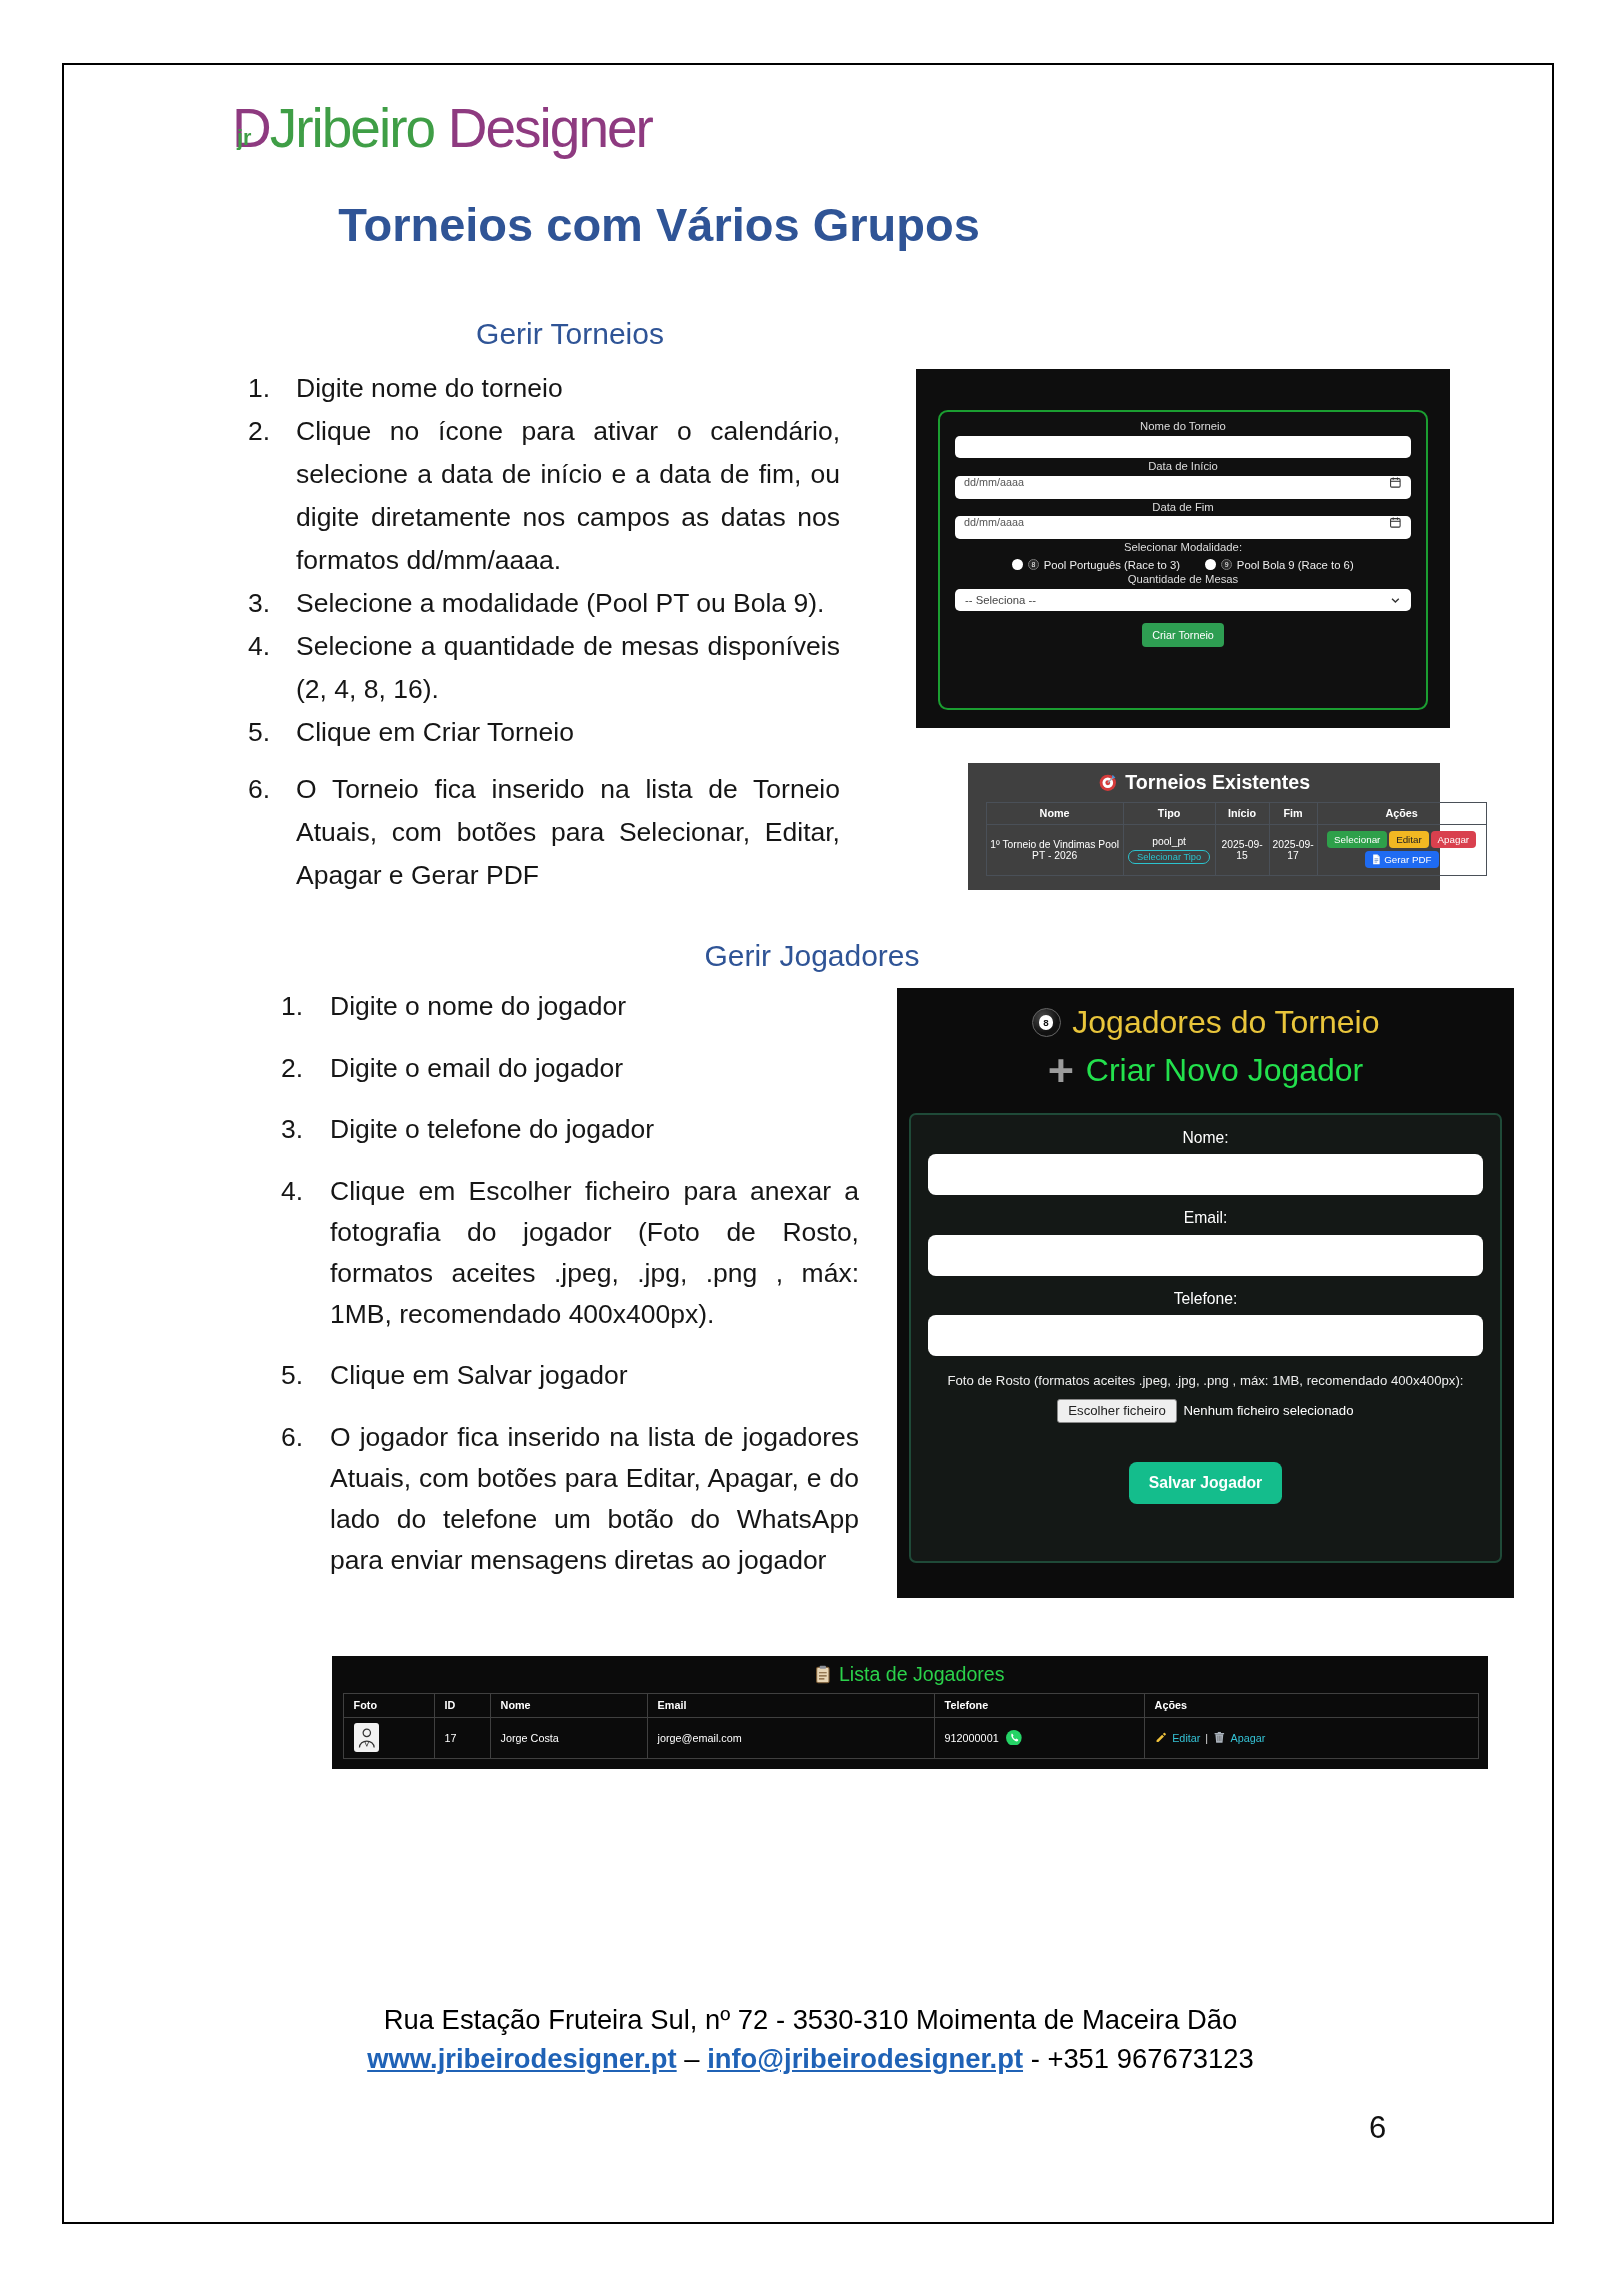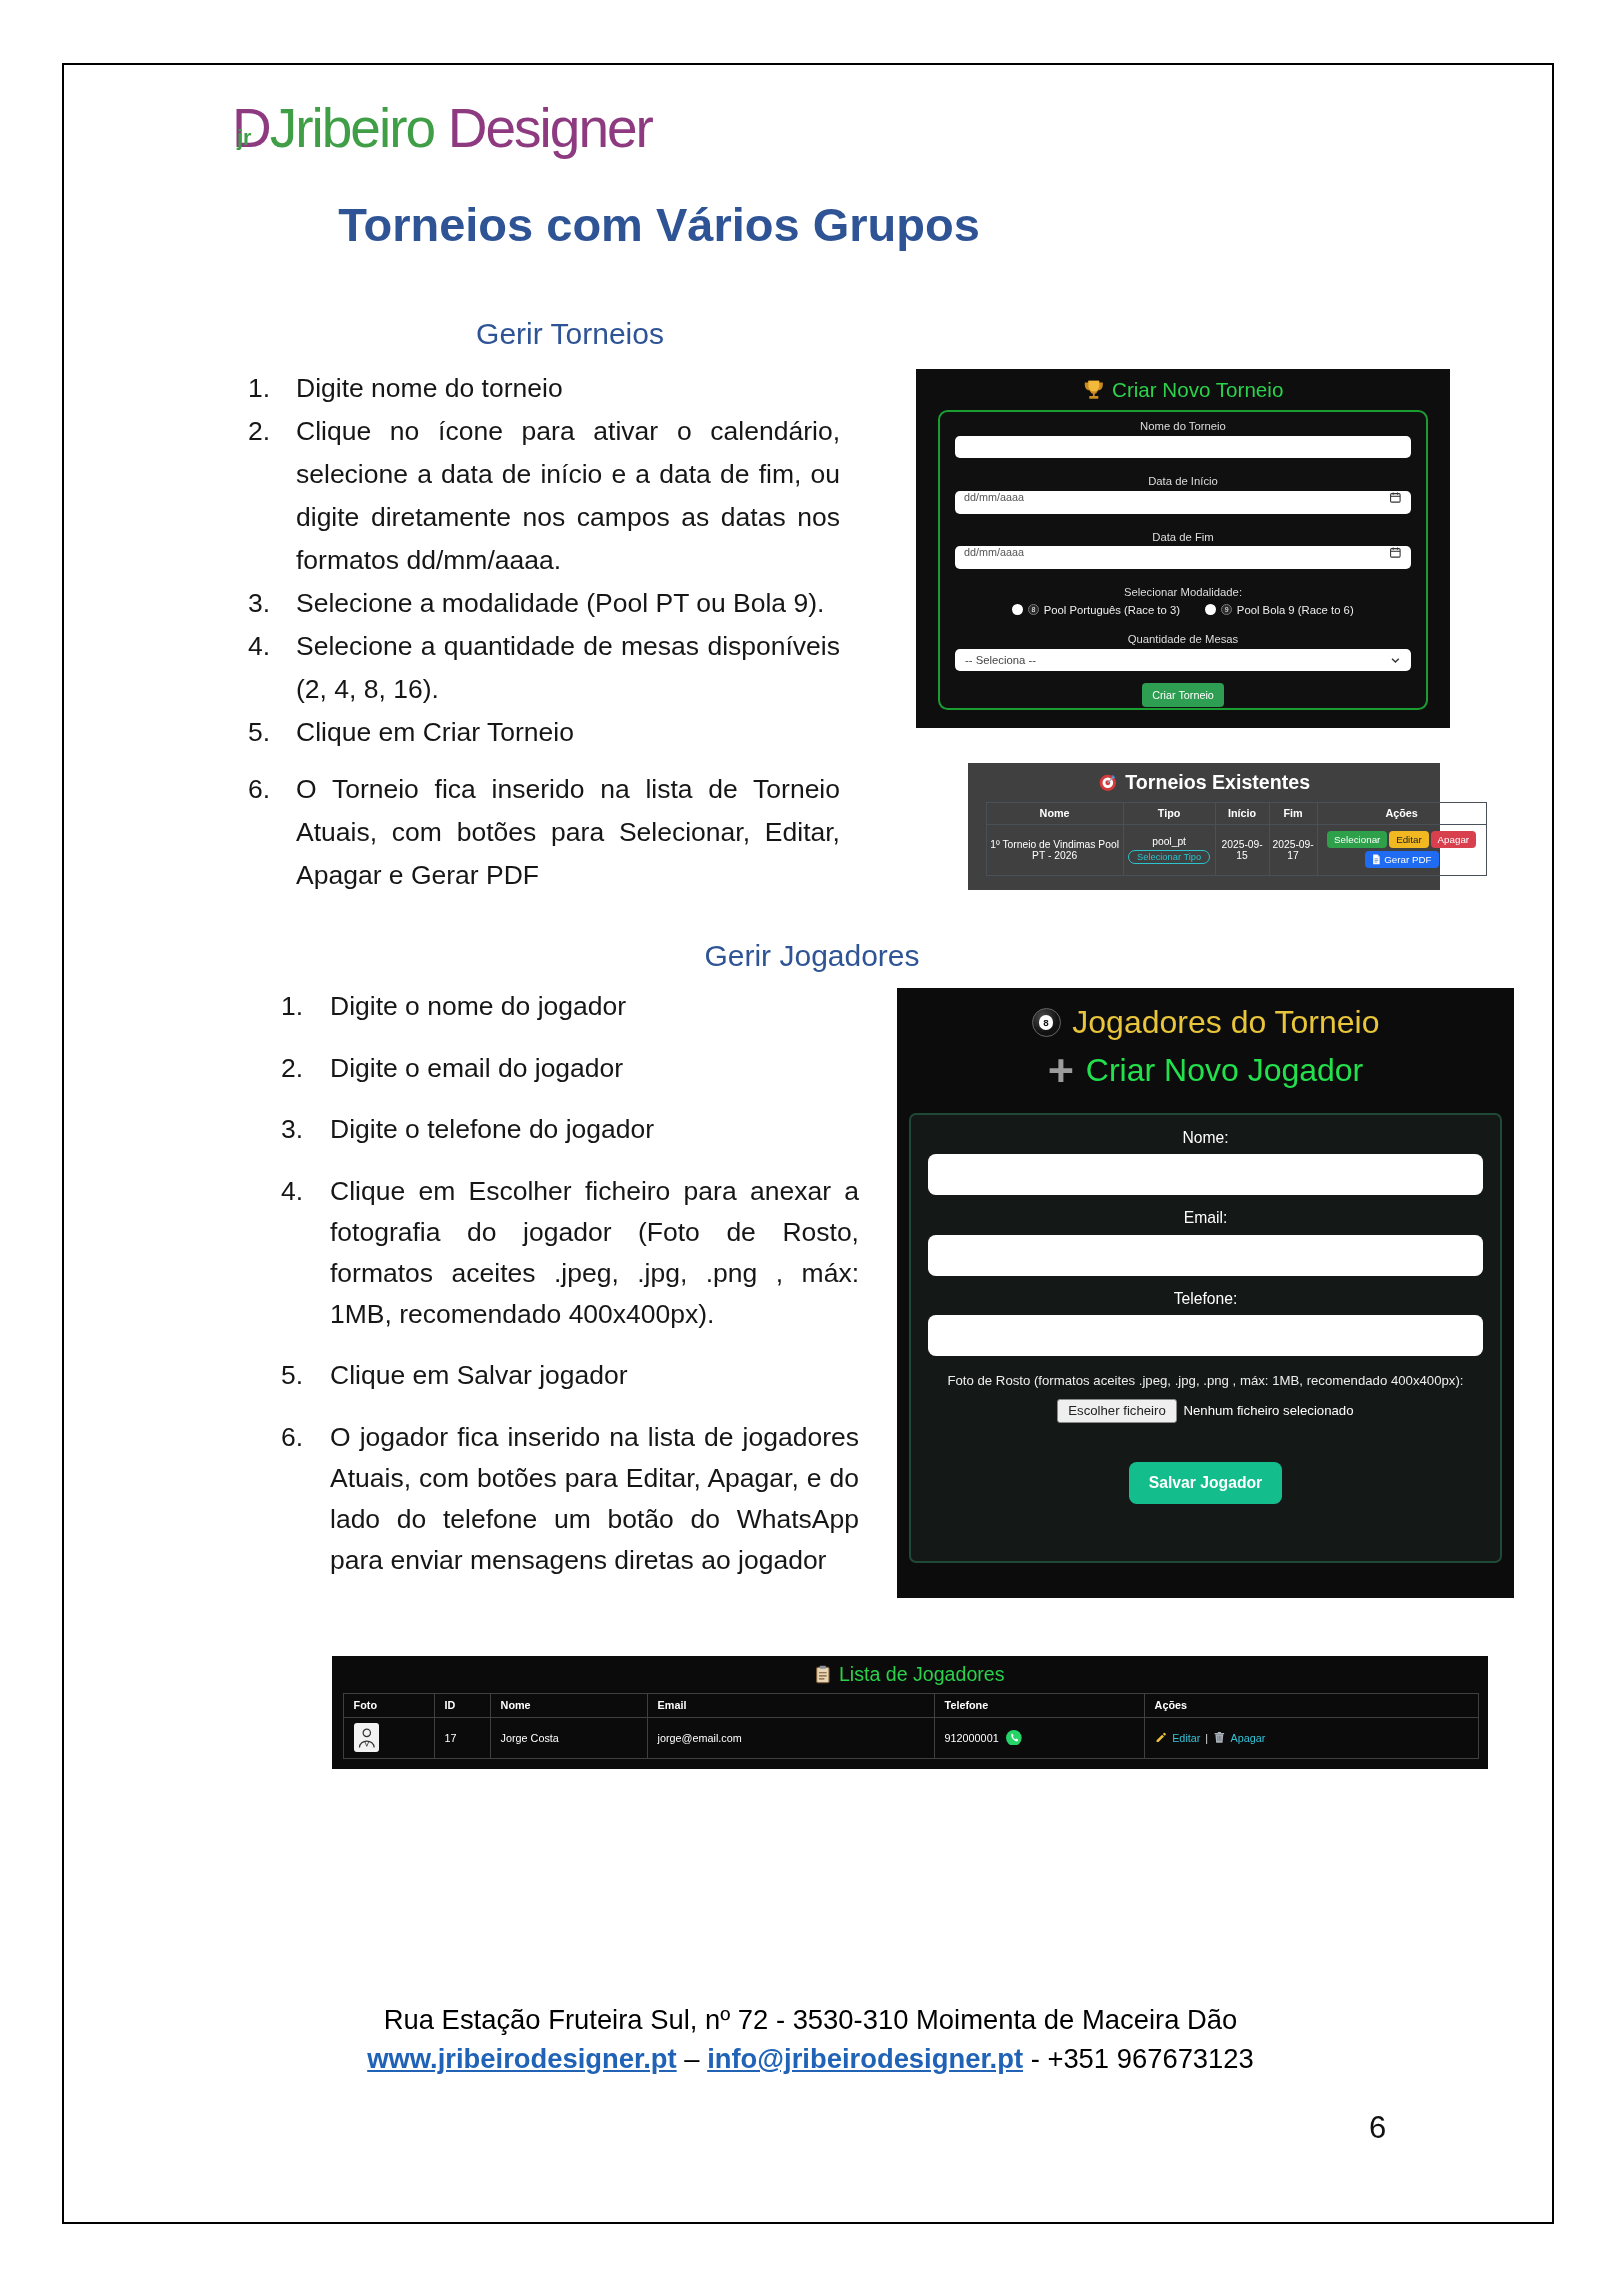--- a/index.html
+++ b/index.html
@@ -33,21 +33,21 @@
   #steps-jogadores { left:281px; top:986px; width:578px; font-size:26.5px; line-height:41px; }
   #steps-jogadores .num { flex:0 0 49px; }
   #steps-jogadores .step { margin-bottom:20.6px; }
 
   
   .panel-torneio { position:absolute; left:916px; top:369px; width:534px; height:359px; background:#0E0E0E; color:#eee; }
   .pt-title { padding-top:8.8px; display:flex; justify-content:center; align-items:center; gap:7.8px;
     color:#2BD24B; font-size:20.6px; }
   .pt-box { position:absolute; left:21.6px; right:21.6px; top:41px; bottom:17.6px;
     border:2px solid #1B9E31; border-radius:9.8px; background:#101010; }
-  .pt-label { text-align:center; font-size:11.3px; color:#ddd; margin-top:17px; }
+  .pt-label { text-align:center; font-size:11.3px; color:#ddd; margin-top:2px; }
   .pt-label.first { margin-top:7.8px; }
   .pt-input { margin:3.9px 15.7px 0; height:22.5px; background:#fff; border-radius:4.9px;
     display:flex; align-items:flex-start; padding:0 8.8px; font-size:10.8px; color:#555; }
   .cal-icon { margin-left:auto; width:12.7px; height:12.7px; }
   .radio-row { display:flex; justify-content:center; align-items:center; gap:25.5px; margin-top:5.9px;
     font-size:11.3px; color:#eee; }
   .radio-opt { display:flex; align-items:center; gap:4.9px; }
   .radio-dot { width:10.8px; height:10.8px; border-radius:50%; background:#fff; }
   .mini-ball { width:10.8px; height:10.8px; border-radius:50%; background:#2b2b2b; border:1px solid #777;
     color:#fff; font-size:6.9px; display:flex; align-items:center; justify-content:center; font-style:normal; }
@@ -155,29 +155,20 @@
       <span class="num">5.</span>
       <span class="txt">Clique em Criar Torneio</span>
     </div>
   <div class="step">
       <span class="num">6.</span>
       <span class="txt">O Torneio fica inserido na lista de Torneio Atuais, com botões para Selecionar, Editar, Apagar e Gerar PDF</span>
     </div>
 </div>
 
 <div class="panel-torneio">
-  <div class="pt-title">
-    <span class="inline-svg">
-      <svg width="21.6" height="21.6" viewBox="0 0 24 24">
-          <path d="M6 2h12v2h4v3c0 3.3-2.4 5.5-5.3 5.9A7 7 0 0 1 13 16.7V19h4v3H7v-3h4v-2.3a7 7 0 0 1-3.7-3.8C4.4 12.5 2 10.3 2 7V4h4V2z" fill="#C98A22"></path>
-          <path d="M6 2h12v6a6 6 0 0 1-12 0V2z" fill="#F2B93B"></path>
-        </svg>
-    </span>
-    <span>Criar Novo Torneio</span>
-  </div>
   <div class="pt-box">
     <div class="pt-label first">Nome do Torneio</div>
     <div class="pt-input"></div>
 
     <div class="pt-label">Data de Início</div>
     <div class="pt-input">
       <span>dd/mm/aaaa</span>
       <span class="cal-icon">
         <svg width="12.7" height="12.7" viewBox="0 0 24 24">
             <rect x="3" y="5" width="18" height="16" rx="2" fill="none" stroke="#333" stroke-width="2"></rect>

